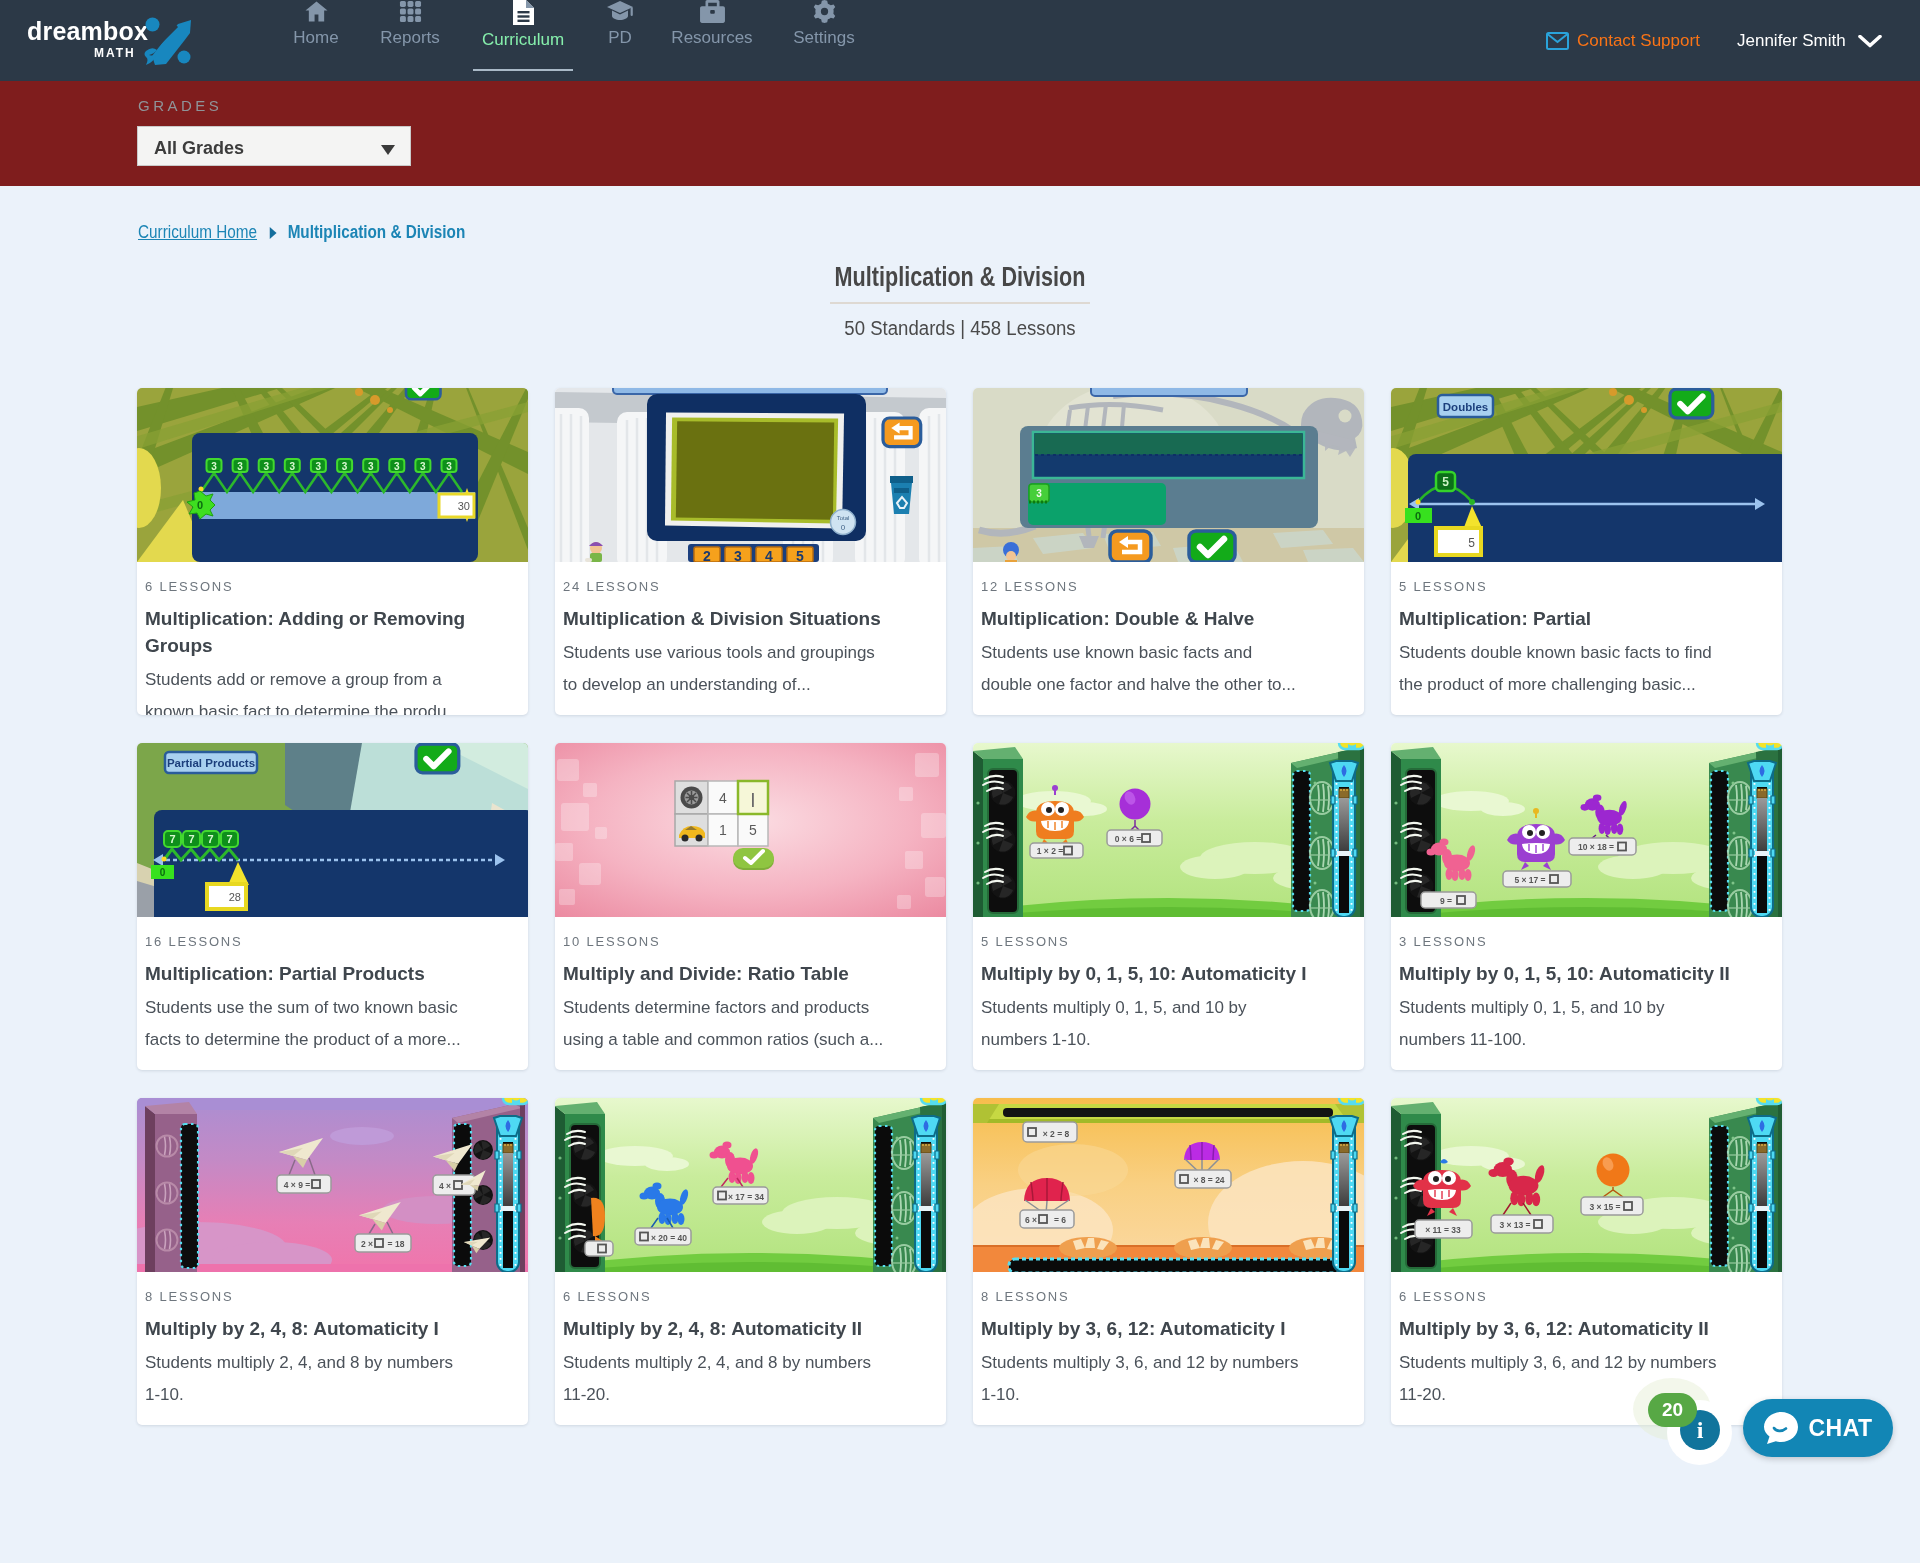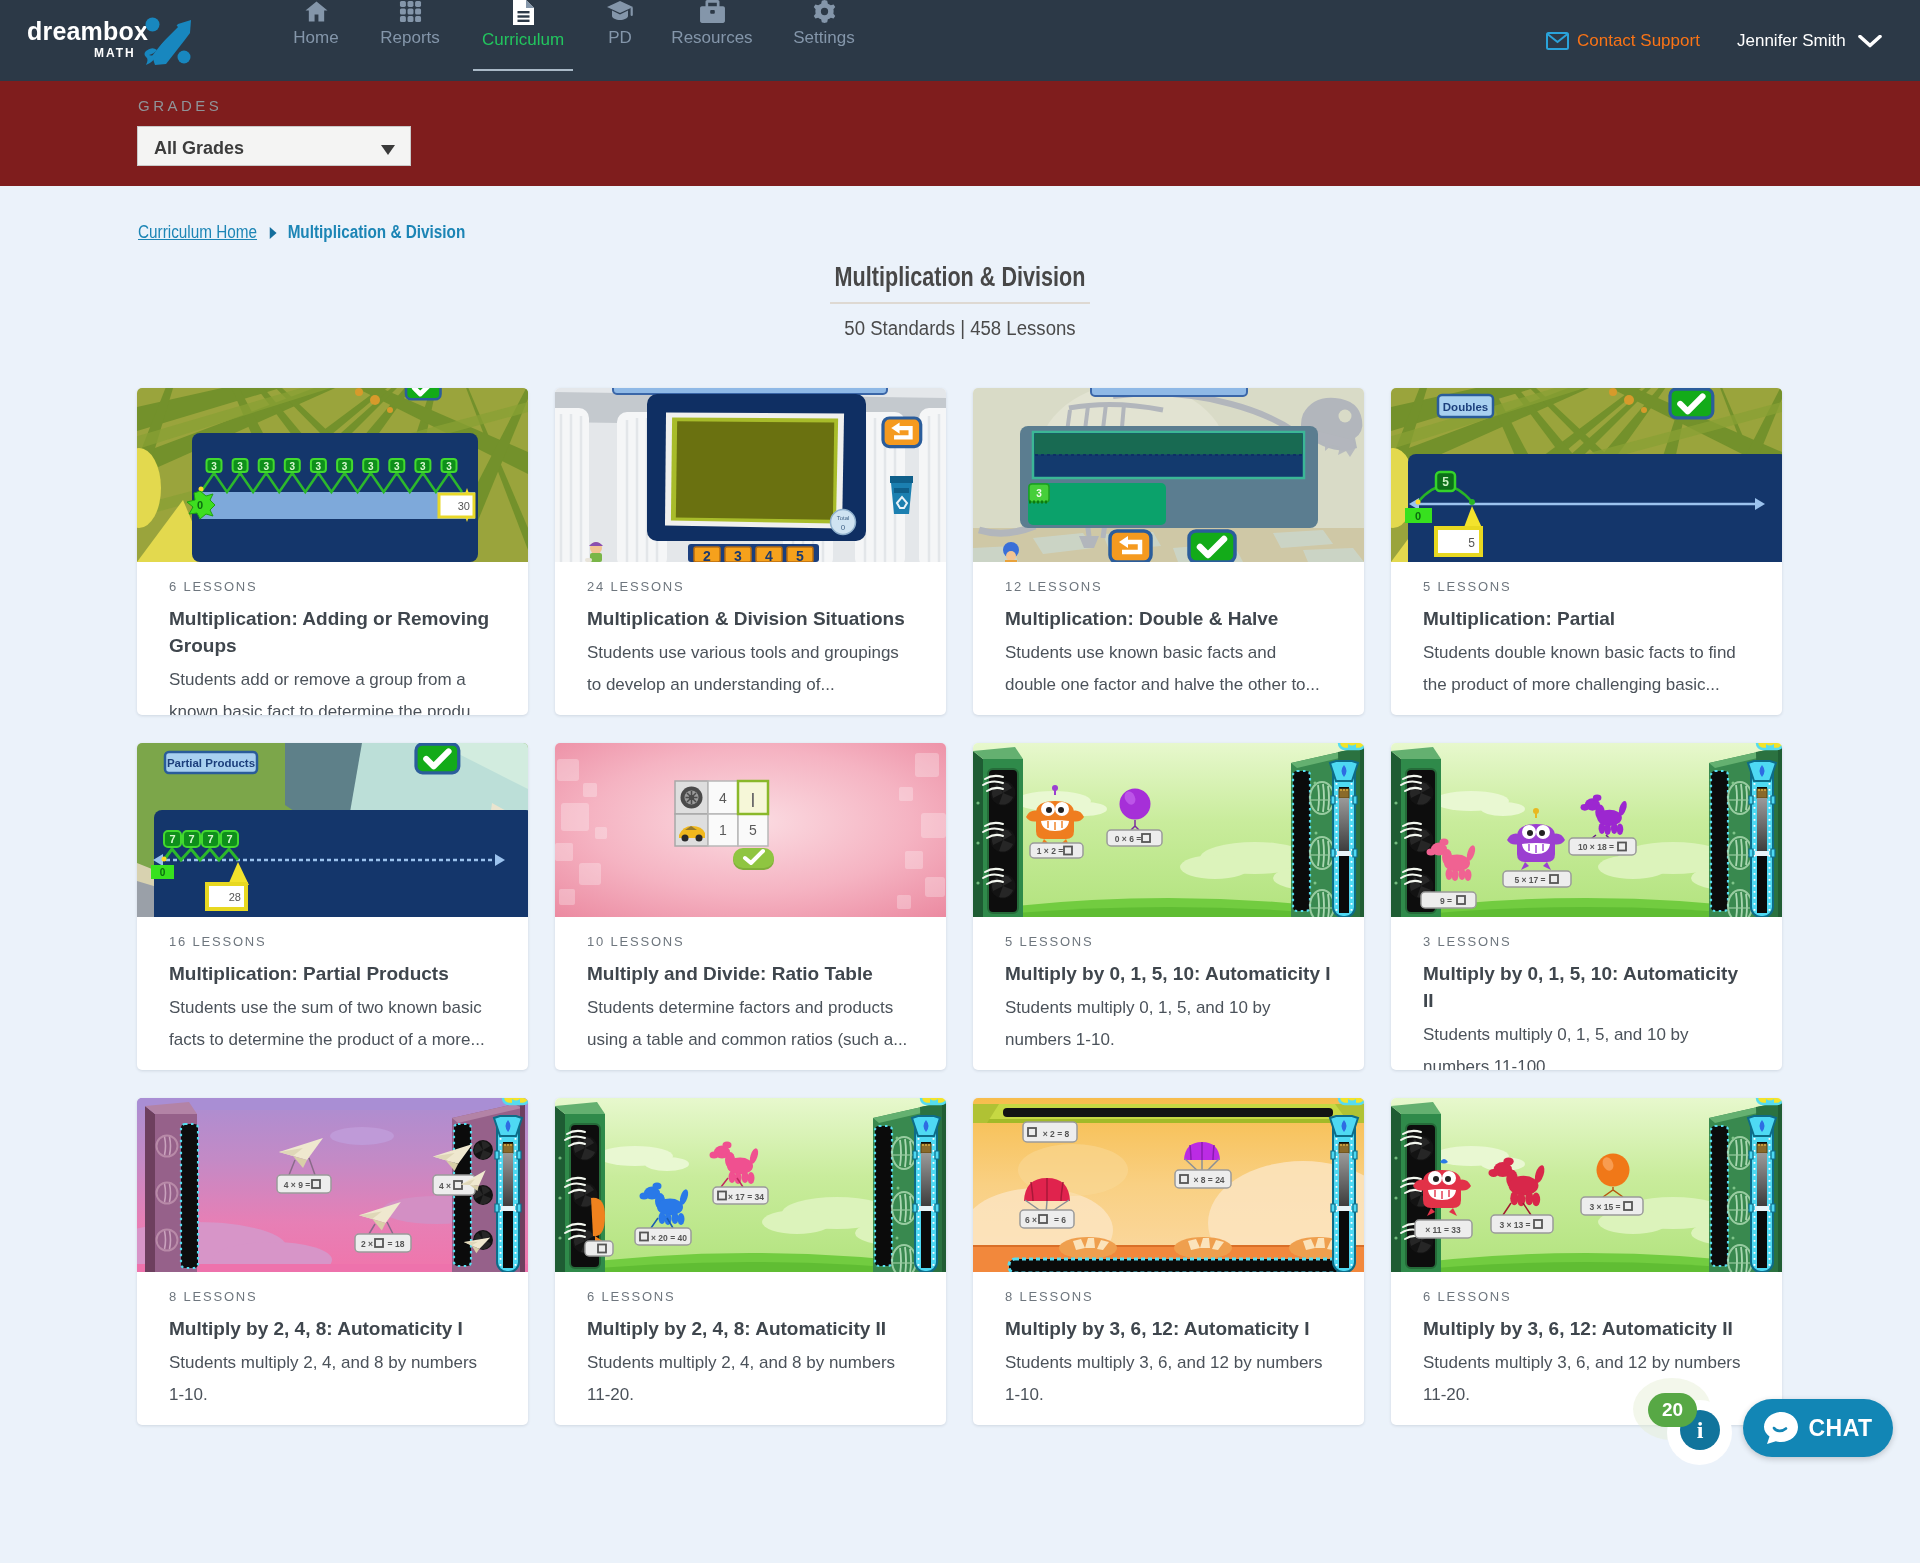--- a/index.html
+++ b/index.html
@@ -3,41 +3,41 @@
 <meta charset="utf-8">
 <style>
 *{margin:0;padding:0;box-sizing:border-box}
 html,body{width:1920px;height:1563px;background:#ebf2fa;font-family:"Liberation Sans",sans-serif;overflow:hidden}
 .nav{position:absolute;left:0;top:0;width:1920px;height:81px;background:#2c3947;z-index:5}
 .logo .db{position:absolute;left:27px;top:17px;font-size:25px;color:#fff;letter-spacing:.2px;font-weight:700}
 .logo .math{position:absolute;left:94px;top:46px;font-size:12px;color:#fff;font-weight:700;letter-spacing:2px}
 .navitem{position:absolute;top:0;height:81px;text-align:center;color:#8496aa;padding-top:0;width:120px}
 .navitem svg{display:block;margin:0 auto}
 .navitem .lbl{font-size:17px;margin-top:5px;display:block}
-.navitem.active{color:#22c55e}
+.navitem.active{color:#86efac}
 .navitem.active:after{content:"";position:absolute;left:10px;right:10px;bottom:10px;height:2px;background:#a9b9c7}
 .contact{position:absolute;top:0;left:1546px;height:81px;display:flex;align-items:center;gap:8px;color:#f97316;font-size:17px}
 .uname{position:absolute;top:0;left:1737px;height:81px;display:flex;align-items:center;color:#fff;font-size:17px}
 .chev{position:absolute;top:35px;left:1858px}
 .gradeband{position:absolute;left:0;top:77px;width:1920px;height:109px;background:#7f1d1d}
 .glabel{position:absolute;left:138px;top:20px;font-size:15px;letter-spacing:3.5px;color:#8f9499}
 .gselect{position:absolute;left:137px;top:49px;width:274px;height:40px;background:#f4f4f3;border:1px solid #c9c9c9;border-radius:0}
 .gselect .txt{position:absolute;left:16px;top:11px;font-size:18px;font-weight:700;color:#3c3c3c}
 .gselect .car{position:absolute;right:15px;top:18px;width:0;height:0;border-left:7px solid transparent;border-right:7px solid transparent;border-top:10px solid #3a3a3a}
 .crumbs{position:absolute;left:138px;top:222px;font-size:18px;color:#1c85b5;transform:scaleX(.85);transform-origin:0 0}
 .crumbs a{color:#1c85b5;text-decoration:underline}
 .crumbs .sep{display:inline-block;margin:0 13px 0 15px;width:0;height:0;border-top:6px solid transparent;border-bottom:6px solid transparent;border-left:8px solid #146e9c;vertical-align:-1px}
 .crumbs b{font-weight:700}
 .ptitle{position:absolute;left:0;width:1920px;top:262px;font-size:27px;font-weight:700;color:#474747;text-align:center;transform:scaleX(.8)}
 .phr{position:absolute;left:830px;top:302px;width:260px;border-top:2px solid #ded9d2}
 .psub{position:absolute;left:0;width:1920px;top:317px;font-size:20px;color:#4a4a4a;text-align:center;transform:scaleX(.93)}
 .card{position:absolute;width:391px;height:327px;background:#fff;border-radius:5px;overflow:hidden;box-shadow:0 1px 3px rgba(40,60,80,.14)}
 .thumb{width:391px;height:174px;overflow:hidden;position:relative}
 .thumb svg{display:block}
-.ctext{padding:0 32px}
+.ctext{padding:0 8px}
 .lessons{margin-top:17px;font-size:13px;line-height:15px;letter-spacing:1.8px;color:#6e767e}
 .ctitle{margin-top:11px;font-size:19px;line-height:27px;font-weight:700;color:#3f464d}
 .cdesc{margin-top:5px;font-size:17px;line-height:31.5px;color:#4b525a}
 .fab-halo{position:absolute;left:1633px;top:1378px;width:78px;height:62px;border-radius:50%;background:rgba(228,238,210,.45)}
 .fab-white{position:absolute;left:1667px;top:1400px;width:65px;height:65px;border-radius:50%;background:#fff}
 .fab-info{position:absolute;left:1680px;top:1410px;width:40px;height:40px;border-radius:50%;background:#11749c;color:#fff;text-align:center;font-weight:700;font-size:24px;line-height:40px;font-family:"Liberation Serif",serif}
 .fab-badge{position:absolute;left:1648px;top:1393px;width:49px;height:34px;border-radius:17px;background:#57a845;color:#fff;font-size:19px;font-weight:700;text-align:center;line-height:34px}
 .fab-chat{position:absolute;left:1743px;top:1399px;width:150px;height:58px;border-radius:29px;background:#1286b5;color:#fff;display:flex;align-items:center;justify-content:center;gap:9px;box-shadow:0 2px 6px rgba(0,0,0,.2)}
 .fab-chat .t{font-size:23px;font-weight:700;letter-spacing:.5px}
 text{font-family:"Liberation Sans",sans-serif}

